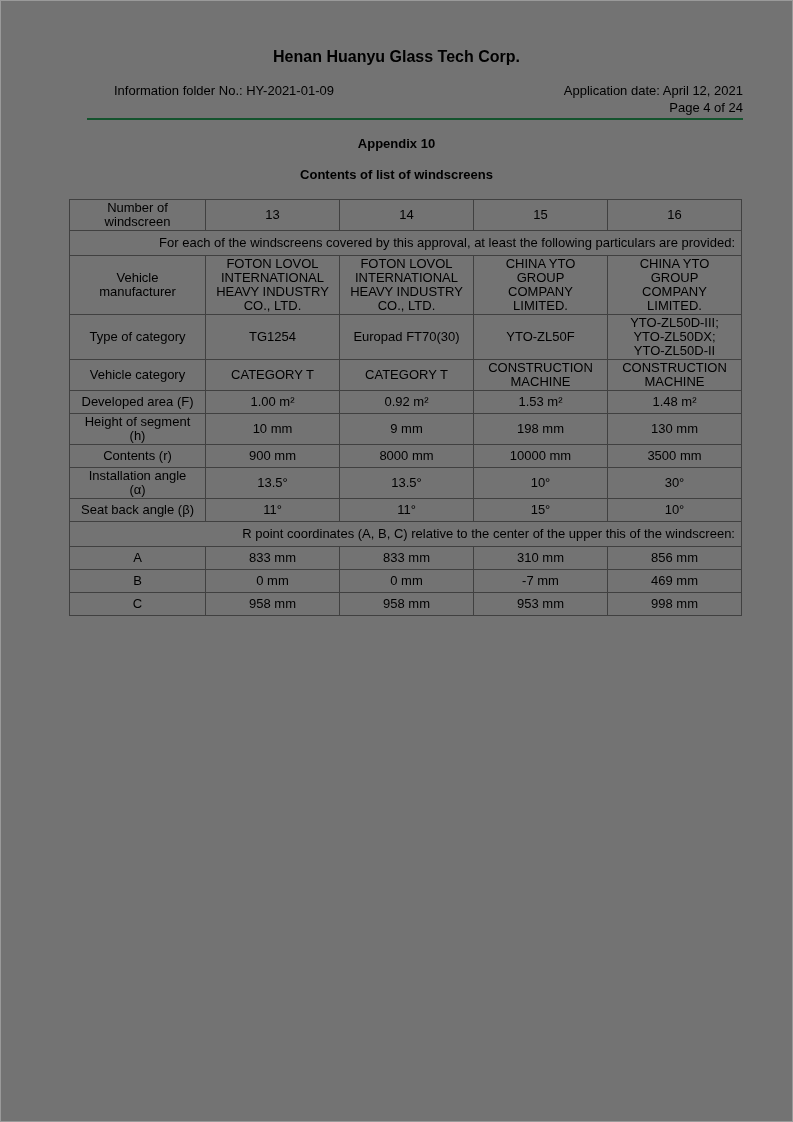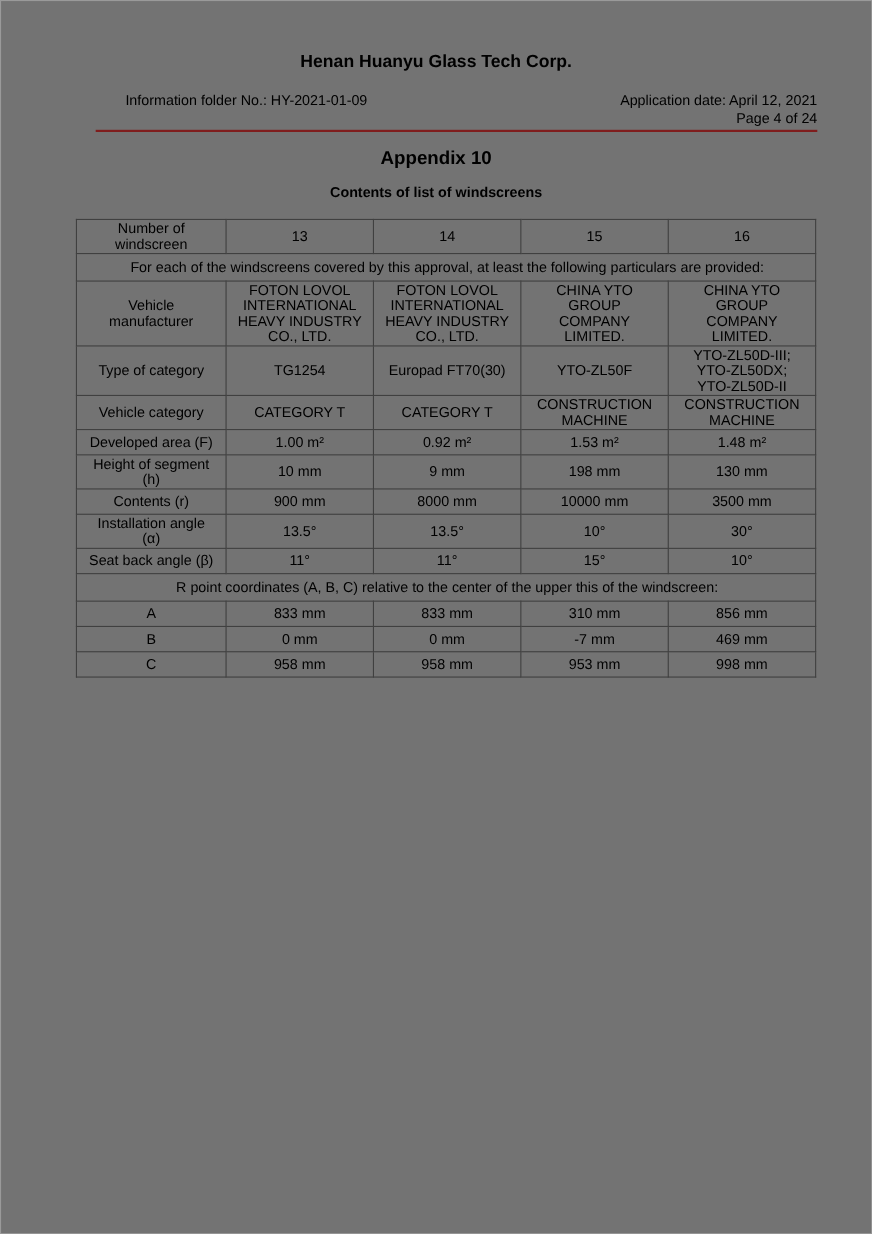--- a/index.html
+++ b/index.html
@@ -20,41 +20,41 @@
   .company-title {
     margin: 47px 0 0 0;
     text-align: center;
     font-size: 16px;
     line-height: 18px;
     font-weight: bold;
   }
   .header-info {
     margin: 17px 0 0 86px;
     width: 656px;
-    border-bottom: 2px solid #7f1d1d;
+    border-bottom: 2px solid #14532d;
     padding-bottom: 3px;
     box-sizing: border-box;
   }
   .info-row {
     display: flex;
     justify-content: space-between;
     padding-left: 27px;
     font-size: 13px;
     line-height: 15px;
   }
   .page-num {
     text-align: right;
     font-size: 13px;
     line-height: 15px;
     margin-top: 2px;
   }
   .appendix-title {
     margin: 16px 0 8px 0;
     text-align: center;
-    font-size: 17px;
+    font-size: 13px;
     line-height: 15px;
     font-weight: bold;
   }
   .appendix-subtitle {
     margin: 16px 0 0 0;
     text-align: center;
     font-size: 13px;
     line-height: 15px;
     font-weight: bold;
   }
@@ -71,21 +71,21 @@
     border: 1.5px solid #404040;
     font-size: 13px;
     line-height: 14px;
     text-align: center;
     vertical-align: middle;
     padding: 1px 6px;
     white-space: pre-line;
     overflow: hidden;
   }
   table.ws td.note {
-    text-align: center;
+    text-align: right;
     padding-left: 8px;
     white-space: normal;
   }
 </style>
 </head>
 <body>
 
 <div class="page">
 
   <h1 class="company-title">Henan Huanyu Glass Tech Corp.</h1>

